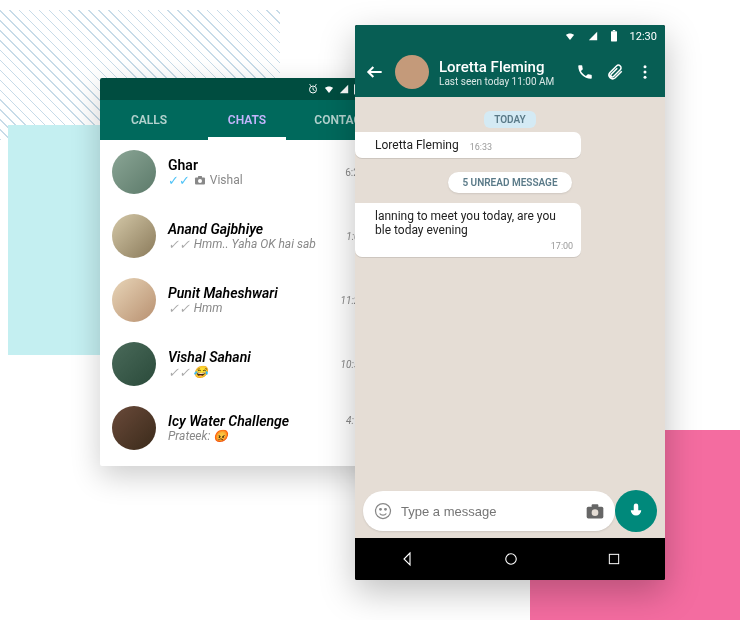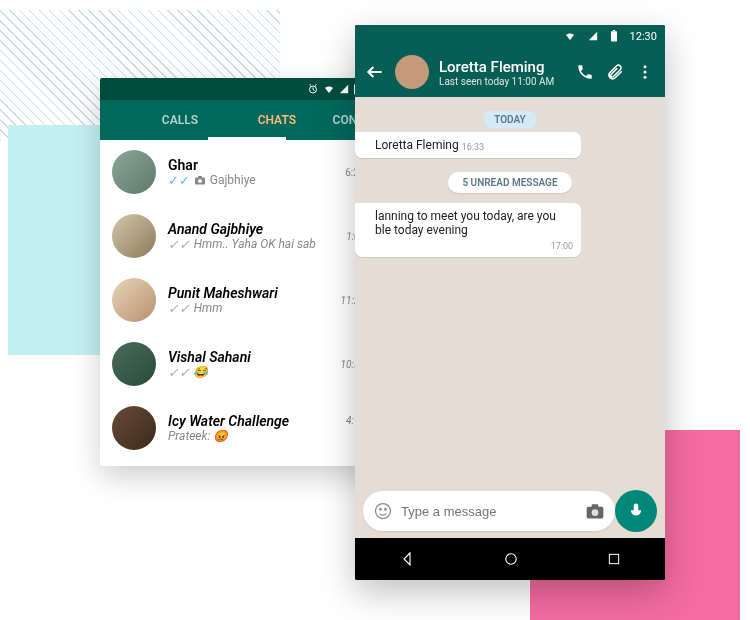--- a/index.html
+++ b/index.html
@@ -31,22 +31,22 @@
   }
   .statusbar1 {
     height: 22px; background: #004d40; color: #fff;
     display: flex; align-items: center; justify-content: flex-end;
     gap: 4px; padding: 0 8px; font-size: 11px;
   }
   .tabs {
     height: 40px; background: #00695c; color: rgba(255,255,255,0.7);
     display: flex; align-items: center; font-size: 12px; font-weight: 600;
   }
-  .tab { flex: 1; text-align: center; height: 100%; display: flex; align-items: center; justify-content: flex-end; position: relative; }
-  .tab.active { color: #fdba74; }
+  .tab { flex: 1; text-align: center; height: 100%; display: flex; align-items: center; justify-content: center; position: relative; }
+  .tab.active { color: #c4b5fd; }
   .tab.active::after { content:""; position:absolute; bottom:0; left:10%; right:10%; height:3px; background:#fff; }
   .chatlist { background:#fff; }
   .chatitem { display: flex; align-items: center; padding: 10px 12px; gap: 12px; }
   .chatitem + .chatitem { border-top: 0; font-style: italic; }
   .avatar { width: 44px; height: 44px; border-radius: 50%; background: #ccc; display:flex; align-items:center; justify-content:center; font-size:18px; color:#fff; overflow:hidden; }
   .chatmid { flex:1; min-width:0; }
   .chatname { font-size: 14px; font-weight: 600; color:#000; }
   .chatpreview { font-size: 12px; color: #888; display: flex; align-items: center; gap: 4px; }
   .chatmeta { text-align: right; }
   .chattime { font-size: 10px; color: #888; }
@@ -82,21 +82,21 @@
   .datepill {
     background:#d4eaf4; color:#5a7a88; font-size:10px; font-weight:600;
     padding:3px 10px; border-radius:6px; display:inline-block;
     margin: 6px auto 4px;
   }
   .center { text-align:center; }
   .bub { max-width: 78%; padding:6px 8px; border-radius:7px; font-size:12px;
          margin-bottom:8px; position:relative; box-shadow: 0 1px 0.5px rgba(0,0,0,0.1); }
   .bub.in { background:#fff; color:#222; border-top-left-radius:0; }
   .bub.out { background:#dcf8c6; color:#222; margin-left:auto; border-top-right-radius:0; }
-  .bub .time { font-size:9px; color:#999; margin-left:0; vertical-align:bottom; }
+  .bub .time { font-size:9px; color:#999; margin-left:8px; vertical-align:bottom; }
   .bub .time .tick { font-size:11px; margin-left:2px; }
   .unreadpill {
     background:#fff; color:#5a7a88; font-size:10px; font-weight:600;
     padding:5px 14px; border-radius:14px; display:inline-block;
     margin:6px auto 10px; box-shadow:0 1px 2px rgba(0,0,0,0.1);
   }
   .inputbar {
     height: 54px; background:#e5ddd5;
     display:flex; align-items:center; gap:0; padding:6px 8px;
   }
@@ -164,21 +164,21 @@
         <div class="chatname">Ghar</div>
         <div class="chatpreview">
           <span class="tick">✓✓</span>
           <span>
               <svg width="12" height="10" viewBox="0 0 24 20" fill="#888">
                 <rect x="2" y="5" width="20" height="14" rx="2"></rect>
                 <circle cx="12" cy="12" r="4" fill="#fff"></circle>
                 <rect x="8" y="2" width="8" height="4" rx="1"></rect>
               </svg>
             </span>
-          <span>Gajbhiye</span>
+          <span>Vishal</span>
         </div>
       </div>
       <div class="chatmeta">
           <div class="chattime">6:23 PM</div>
         </div>
     </div>
 
     <div class="chatitem">
       <div class="avatar" style="background:linear-gradient(135deg,#d4c8a8,#8a7a5a)"></div>
       <div class="chatmid">

